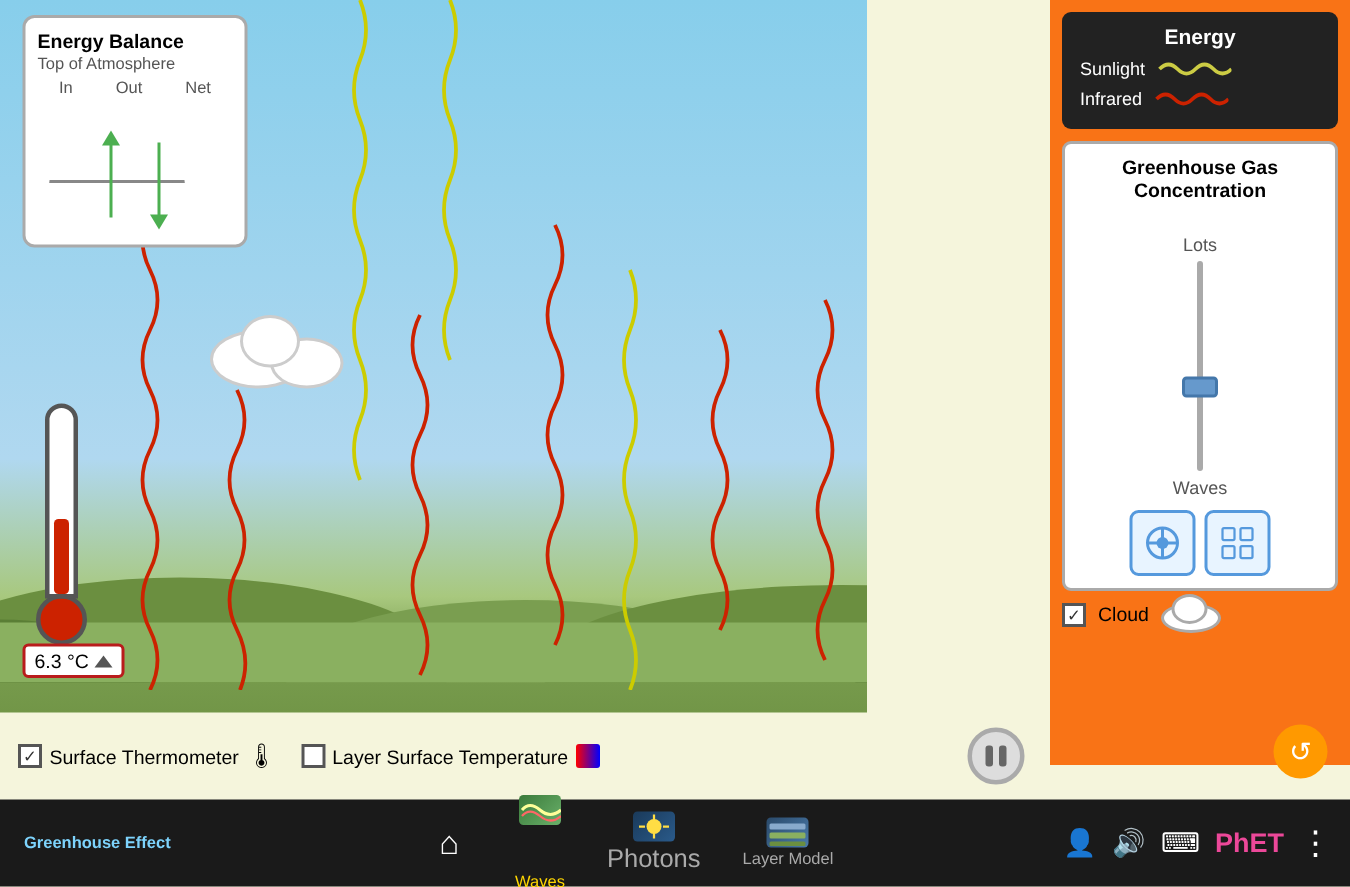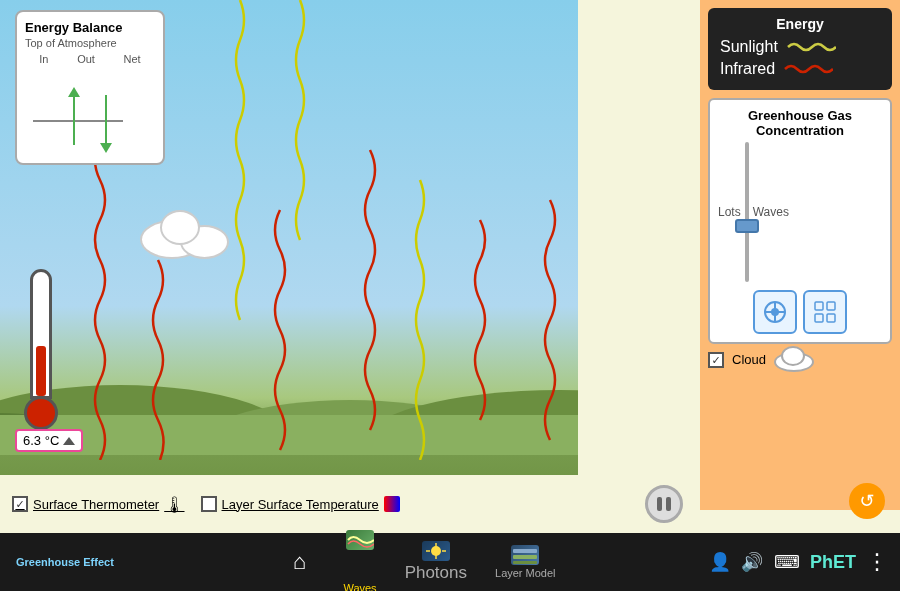--- a/index.html
+++ b/index.html
@@ -143,21 +143,21 @@
       margin-top: -3px;
       margin-left: -6px;
     }
 
     
     #temp-display {
       position: absolute;
       left: 15px;
       bottom: 58px;
       background: white;
-      border: 2px solid #ec4899;
+      border: 2px solid #b91c1c;
       border-radius: 4px;
       padding: 2px 6px;
       font-size: 13px;
       z-index: 10;
       display: flex;
       align-items: center;
       gap: 4px;
     }
     .temp-arrow {
       width: 0; height: 0;
@@ -215,21 +215,20 @@
       display: flex;
       align-items: center;
       gap: 6px;
       z-index: 10;
     }
     .checkbox-item {
       display: flex;
       align-items: center;
       gap: 5px;
       font-size: 13px;
-      text-decoration: underline;
     }
     .checkbox-box {
       width: 16px; height: 16px;
       border: 2px solid #555;
       background: white;
       display: flex;
       align-items: center;
       justify-content: center;
       cursor: pointer;
     }
@@ -238,21 +237,21 @@
       font-size: 11px;
       color: #333;
     }
 
     
     #right-panel {
       position: absolute;
       right: 0; top: 0;
       width: 200px;
       height: 510px;
-      background: #fdba74;
+      background: #f97316;
       padding: 8px;
       z-index: 20;
     }
 
     
     #energy-legend {
       background: #222;
       color: white;
       border-radius: 6px;
       padding: 8px 12px;
@@ -260,41 +259,41 @@
     }
     #energy-legend h3 {
       text-align: center;
       font-size: 14px;
       margin-bottom: 6px;
     }
     .legend-row {
       display: flex;
       align-items: center;
       gap: 8px;
-      font-size: 16px;
+      font-size: 12px;
       margin-bottom: 4px;
     }
 
     
     #ghg-box {
       background: white;
       border: 2px solid #aaa;
       border-radius: 6px;
       padding: 8px;
       margin-bottom: 8px;
     }
     #ghg-box h3 {
       font-size: 13px;
       font-weight: bold;
       text-align: center;
-      margin-bottom: 4px;
+      margin-bottom: 22px;
     }
     .slider-container {
       display: flex;
-      flex-direction: row;
+      flex-direction: column;
       align-items: center;
       gap: 4px;
     }
     .slider-label {
       font-size: 12px;
       color: #555;
     }
     .slider-track {
       width: 4px;
       height: 140px;
@@ -413,21 +412,21 @@
       gap: 10px;
       padding-right: 12px;
       flex-shrink: 0;
     }
     .toolbar-icon {
       color: white;
       font-size: 18px;
       cursor: pointer;
     }
     .phet-logo {
-      color: #5eead4;
+      color: #ec4899;
       font-weight: bold;
       font-size: 18px;
     }
 
     
     #controls-bar {
       position: absolute;
       bottom: 58px; left: 0;
       width: 695px;
       height: 58px;

